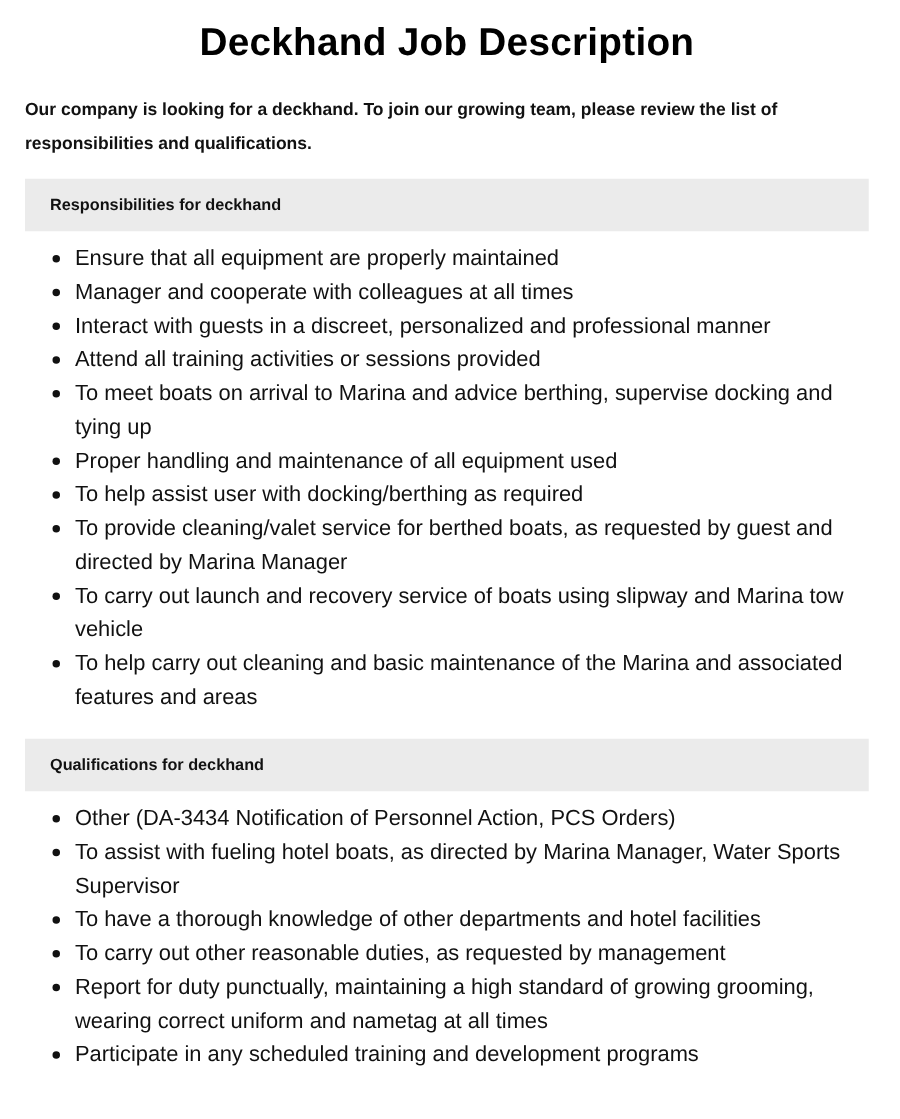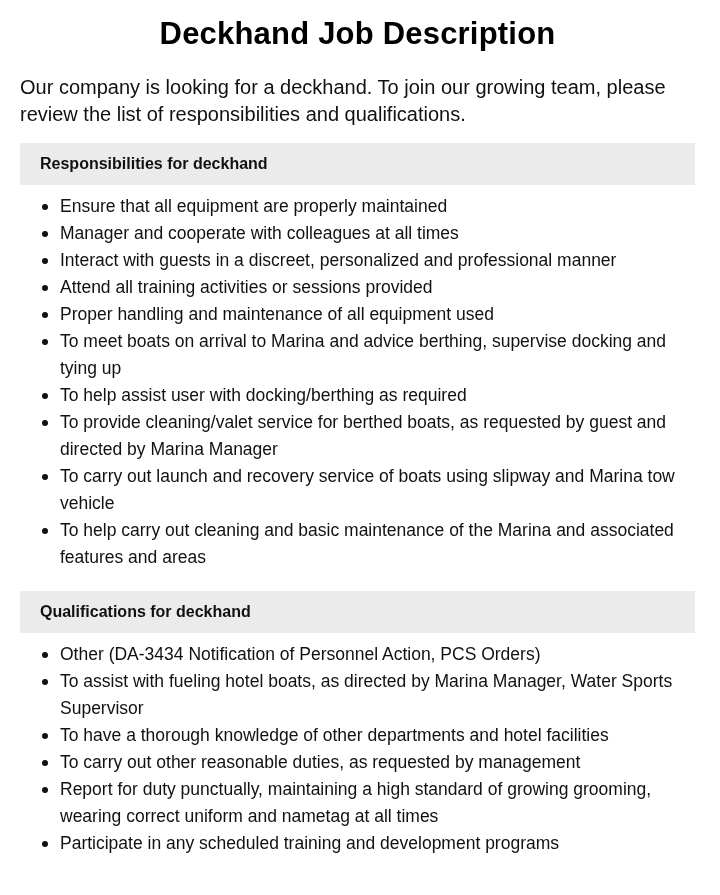--- a/index.html
+++ b/index.html
@@ -23,31 +23,32 @@
       height: 44px;
       line-height: 40px;
       text-align: center;
       font-size: 31px;
       font-weight: bold;
       letter-spacing: 0.2px;
       color: #000000;
     }
     .intro {
       margin: 16px 0 0 0;
-      font-size: 20px;
+      font-size: 14px;
       line-height: 27px;
       color: #111111;
+      font-weight: bold;
     }
     .section-header {
       margin-top: 15px;
       background: #ebebeb;
       height: 42px;
       line-height: 42px;
       padding-left: 20px;
-      font-size: 16px;
+      font-size: 13px;
       font-weight: bold;
       color: #111111;
     }
     .section-header.second {
       margin-top: 20px;
     }
     .bullets {
       list-style: none;
       margin: 8px 0 0 0;
       padding: 0;
@@ -77,22 +78,22 @@
   <h1 class="page-title">Deckhand Job Description</h1>
   <p class="intro">Our company is looking for a deckhand. To join our growing team, please review the list of responsibilities and qualifications.</p>
 
   <div>
     <div class="section-header">Responsibilities for deckhand</div>
     <ul class="bullets">
       <li class="bullet-item"><span class="bullet-dot"></span><span>Ensure that all equipment are properly maintained</span></li>
       <li class="bullet-item"><span class="bullet-dot"></span><span>Manager and cooperate with colleagues at all times</span></li>
       <li class="bullet-item"><span class="bullet-dot"></span><span>Interact with guests in a discreet, personalized and professional manner</span></li>
       <li class="bullet-item"><span class="bullet-dot"></span><span>Attend all training activities or sessions provided</span></li>
+      <li class="bullet-item"><span class="bullet-dot"></span><span>To meet boats on arrival to Marina and advice berthing, supervise docking and tying up</span></li>
       <li class="bullet-item"><span class="bullet-dot"></span><span>Proper handling and maintenance of all equipment used</span></li>
-      <li class="bullet-item"><span class="bullet-dot"></span><span>To meet boats on arrival to Marina and advice berthing, supervise docking and tying up</span></li>
       <li class="bullet-item"><span class="bullet-dot"></span><span>To help assist user with docking/berthing as required</span></li>
       <li class="bullet-item"><span class="bullet-dot"></span><span>To provide cleaning/valet service for berthed boats, as requested by guest and directed by Marina Manager</span></li>
       <li class="bullet-item"><span class="bullet-dot"></span><span>To carry out launch and recovery service of boats using slipway and Marina tow vehicle</span></li>
       <li class="bullet-item"><span class="bullet-dot"></span><span>To help carry out cleaning and basic maintenance of the Marina and associated features and areas</span></li>
     </ul>
   </div>
 
   <div>
     <div class="section-header second">Qualifications for deckhand</div>
     <ul class="bullets">

